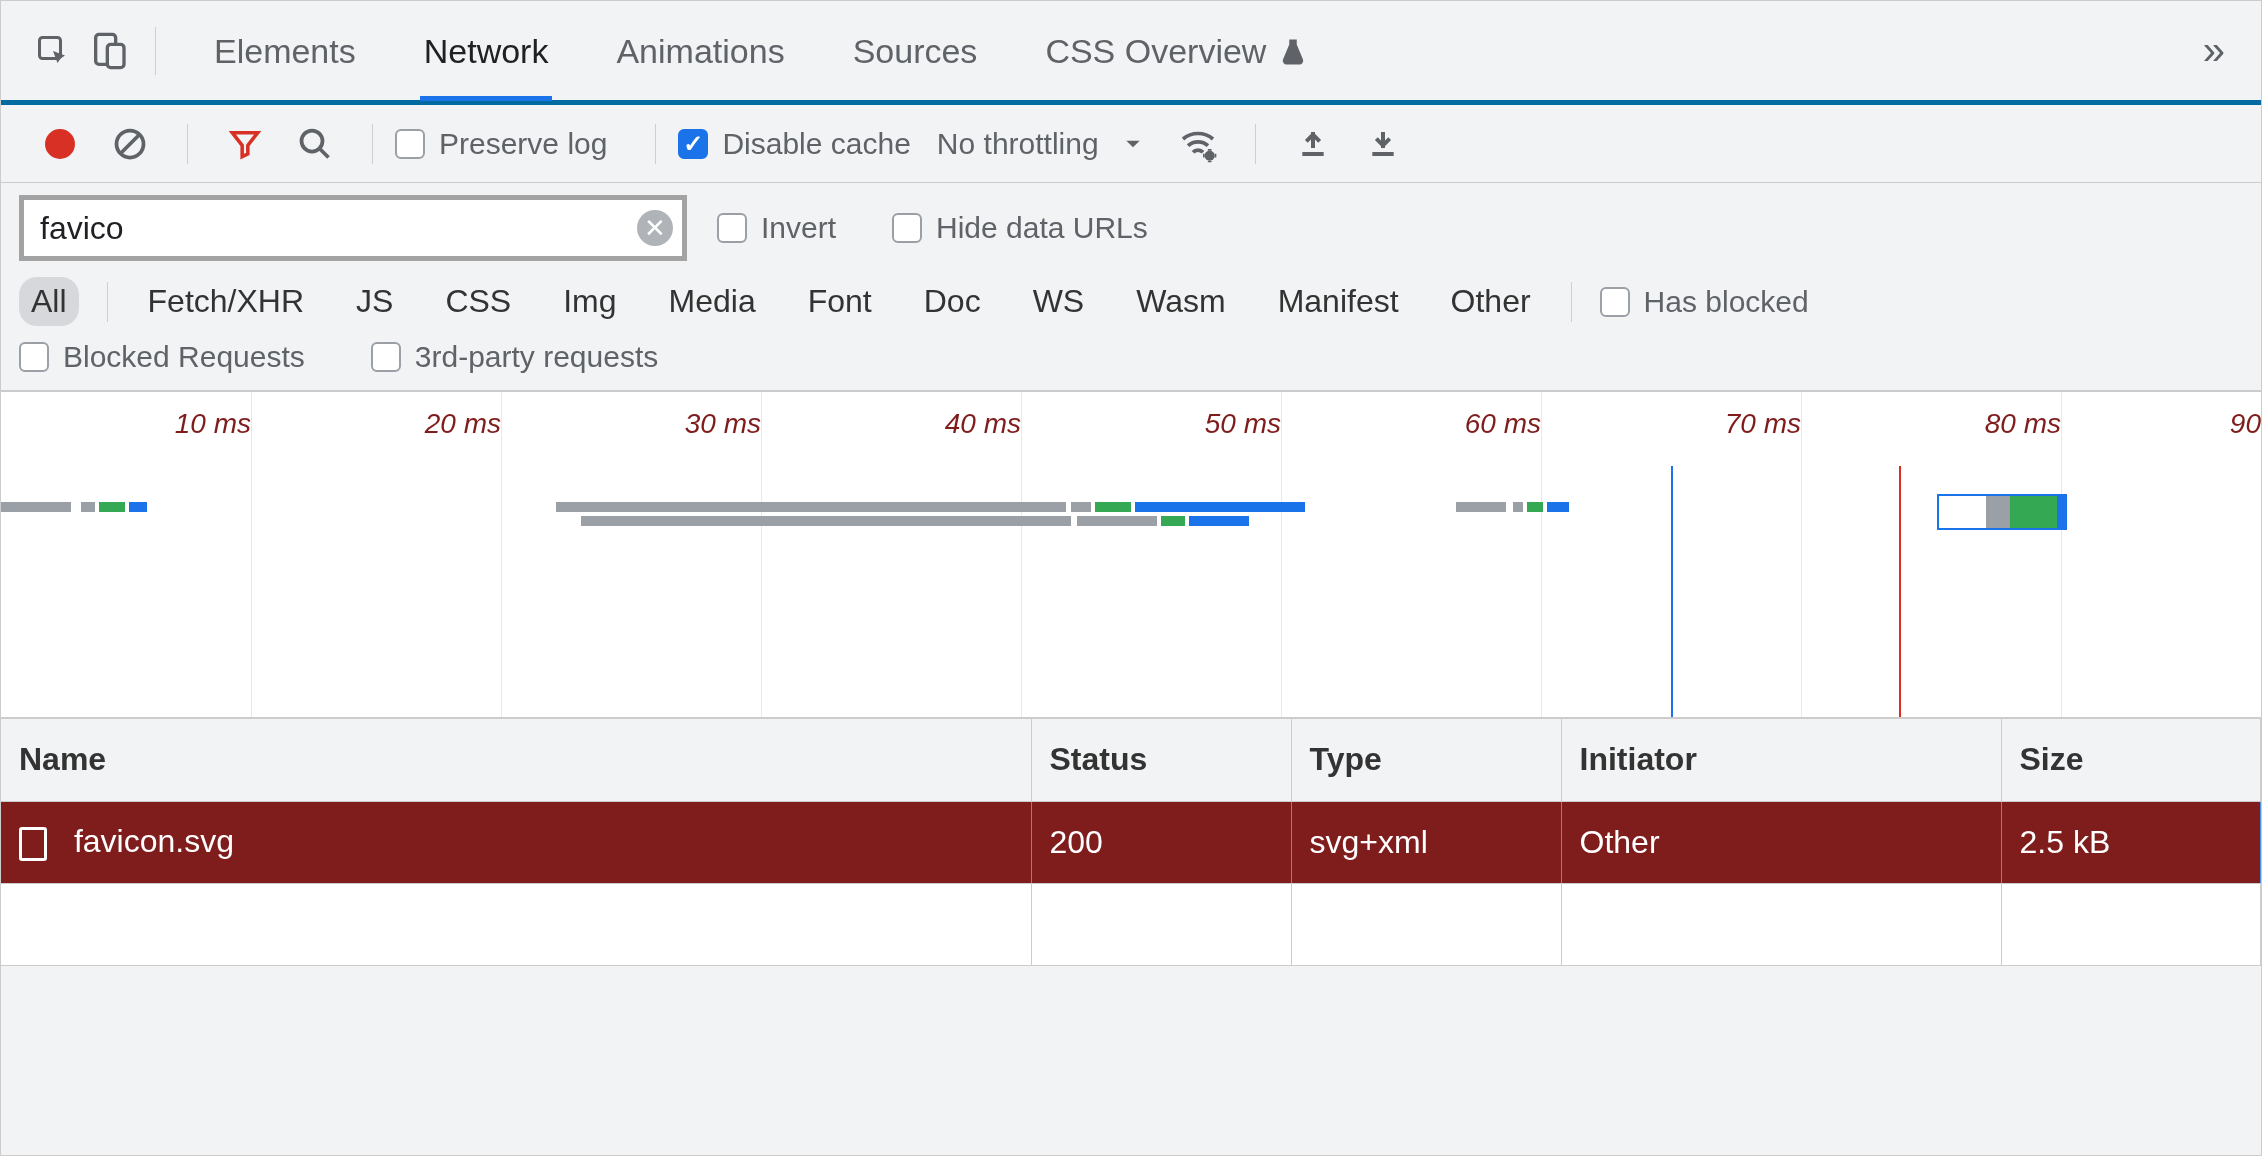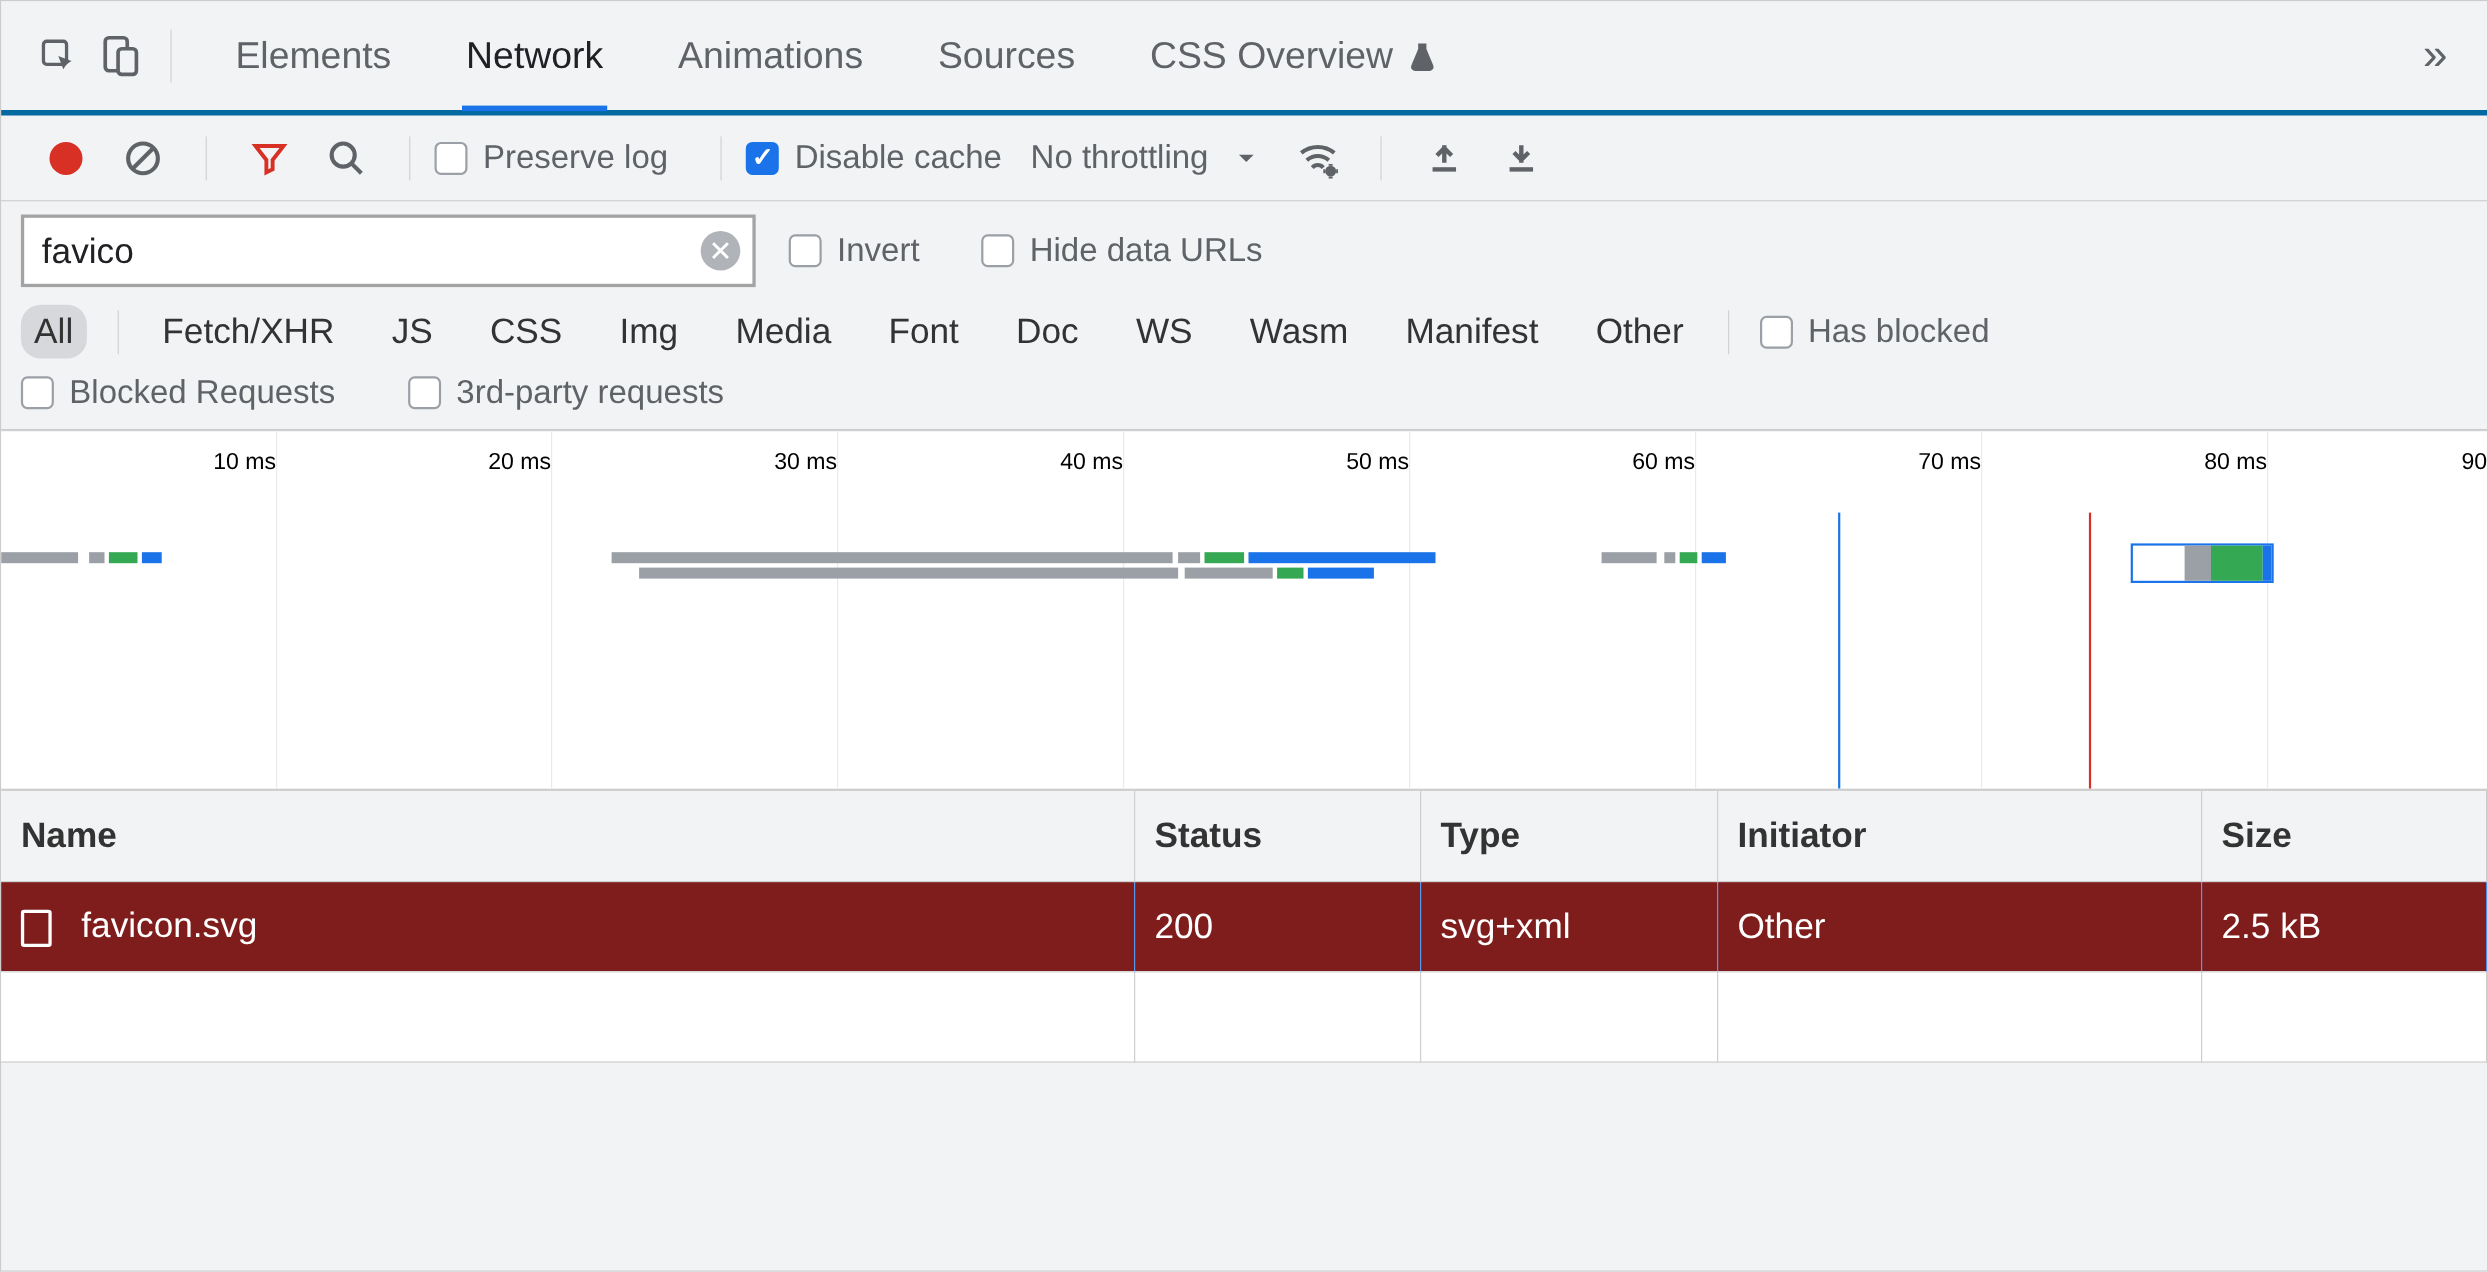--- a/index.html
+++ b/index.html
@@ -84,21 +84,21 @@
     border-bottom: 1px solid #ccc;
   }
   .filter-line1 { display:flex; align-items:center; gap: 30px; margin-bottom: 16px;}
   .filter-input-wrap {
     position: relative;
     width: 668px;
   }
   .filter-input {
     width: 100%;
     height: 66px;
-    border: 3px solid #a3a3a3;
+    border: 5px solid #a3a3a3;
     background: #fff;
     font-size: 32px;
     padding: 0 60px 0 16px;
     color: #202124;
     outline: none;
   }
   .clear-x {
     position:absolute; right: 14px; top: 50%; transform: translateY(-50%);
     width: 36px; height:36px; border-radius:50%;
     background:#b0b3b8; color:#fff;
@@ -117,23 +117,24 @@
     height: 328px;
     background: #fff;
     border-top: 1px solid #ccc;
     border-bottom: 2px solid #ccc;
     position: relative;
     overflow: hidden;
   }
   .tick-row { height: 60px; position:relative; }
   .tick {
     position:absolute; top: 16px;
-    font-size: 21px; color:#000000;
+    font-size: 28px; color:#7f1d1d;
     transform: translateX(-100%);
     white-space: nowrap;
+    font-style: italic;
   }
   .grid-line { position:absolute; top:0; bottom:0; width:1px; background:#e8e8e8; }
   .bars { position:absolute; top: 110px; left:0; right:0; height: 60px; }
   .bar { position:absolute; height: 10px; }
   .bar2 { position:absolute; height: 10px; top: 14px; }
   .g-gray { background:#9aa0a6; }
   .g-green{ background:#34a853; }
   .g-blue { background:#1a73e8; }
   .vline { position:absolute; top: 74px; bottom: 0; width: 2px; }
   .vline.blue { background:#1a73e8; }

